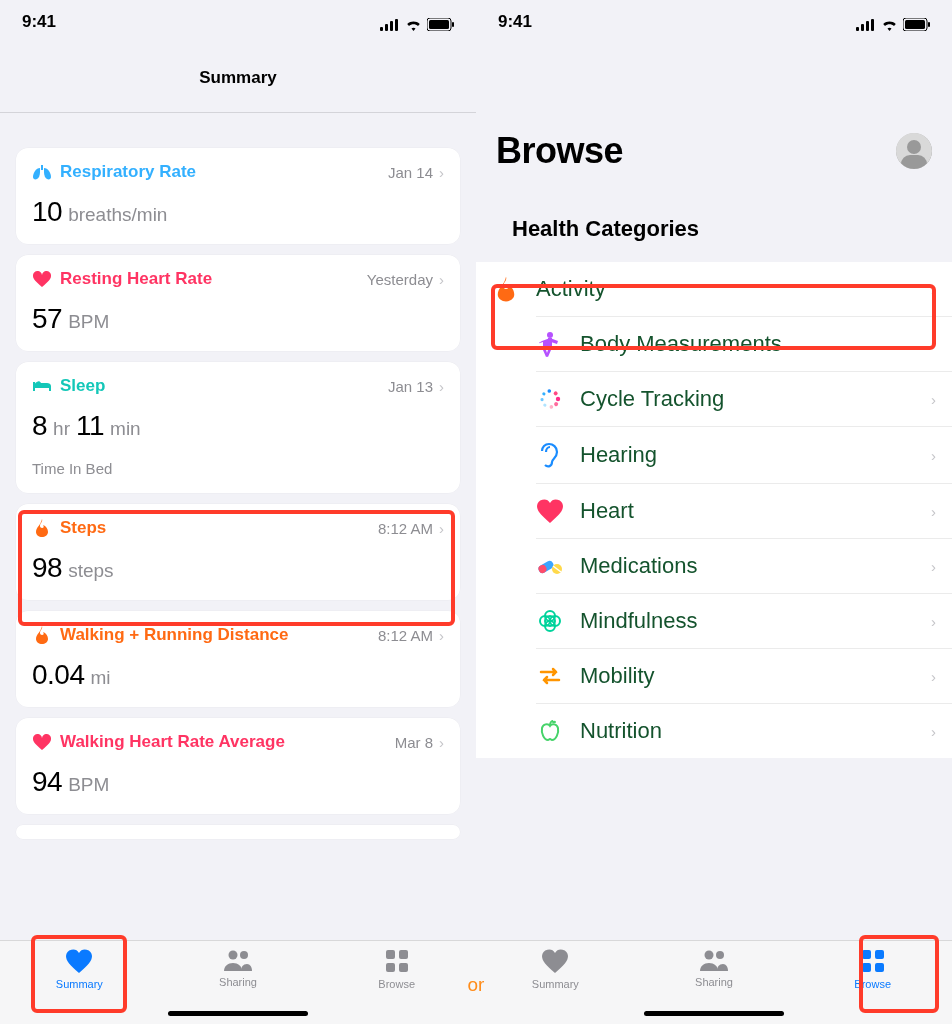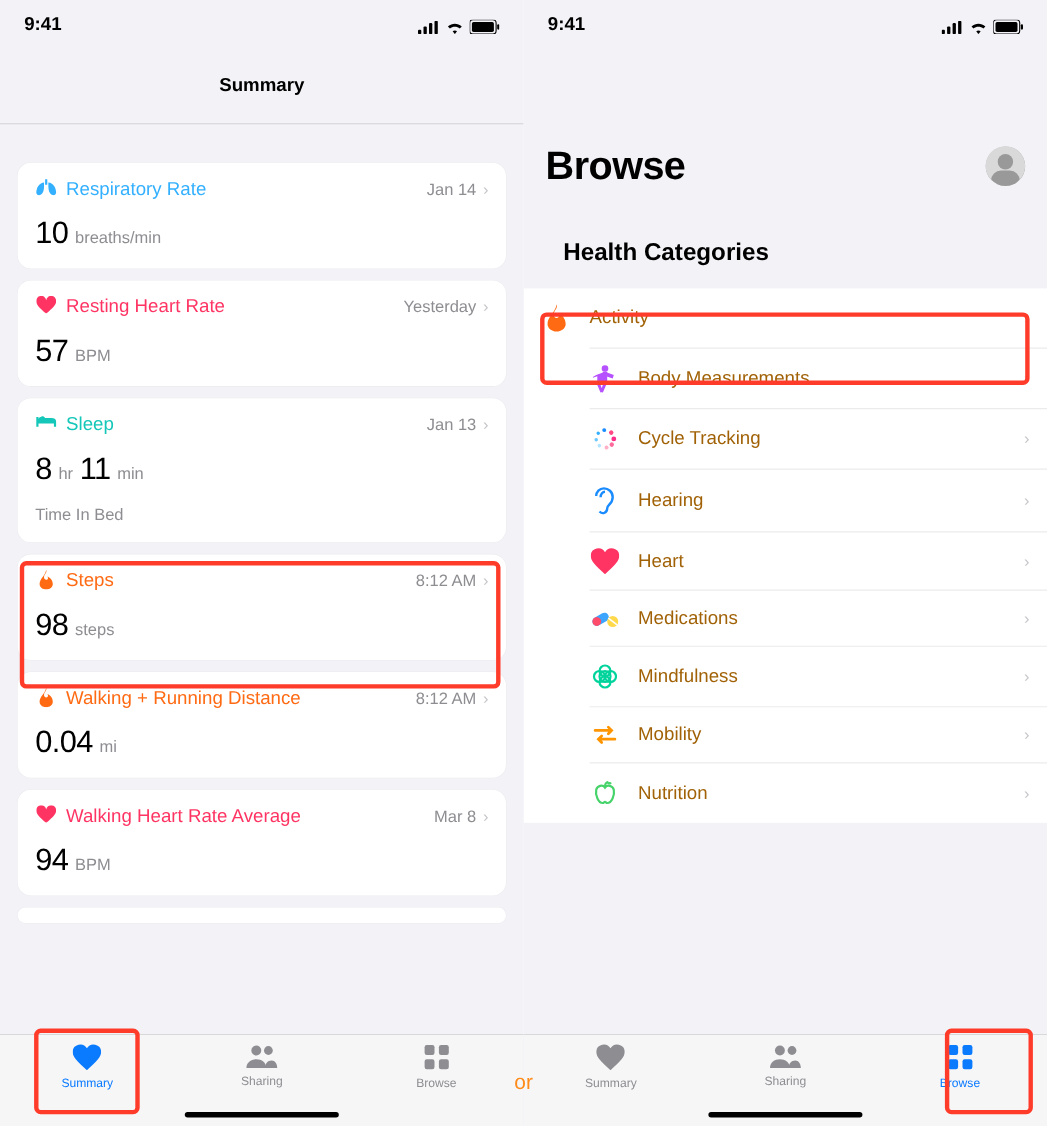--- a/index.html
+++ b/index.html
@@ -17,28 +17,28 @@
   .ind-batt { width: 27px; height: 13px; display: inline-block; }
 
   
   .nav-header { text-align: center; font-size: 17px; font-weight: 600; padding: 12px 0 12px; }
   .hairline { height: 1px; background: rgba(0,0,0,0.12); }
 
   
   .cards { padding: 0 16px 0 16px; overflow: hidden; flex: 1 1 auto; display: flex; flex-direction: column; gap: 11px; }
   .card { background: #fff; border-radius: 12px; padding: 14px 16px 16px 16px; box-shadow: 0 0 0 0.5px rgba(0,0,0,0.03); }
   .card-row1 { display: flex; align-items: center; justify-content: space-between; }
-  .card-title { display: flex; gap: 8px; font-weight: 400; font-size: 17px; }
+  .card-title { display: flex; align-items: center; gap: 8px; font-weight: 700; font-size: 17px; }
   .card-title .icon-slot { width: 20px; display:flex; justify-content:center; }
   .card-date { display: flex; align-items: center; gap: 6px; color: #8d8d92; font-size: 15px; font-weight: 400; }
   .chevron { color: #c5c5c9; font-size: 15px; }
   .card-value { margin-top: 14px; display: flex; align-items: baseline; gap: 6px; }
   .card-value .num { font-size: 28px; font-weight: 400; letter-spacing: -0.5px; }
   .card-value .num2 { font-size: 28px; font-weight: 400; letter-spacing: -0.5px; }
-  .card-value .unit { font-size: 15px; color: #8d8d92; font-weight: 500; }
+  .card-value .unit { font-size: 19px; color: #8d8d92; font-weight: 500; }
   .sub { color: #8d8d92; font-size: 15px; margin-top: 18px; }
 
   
   .c-blue { color: #33b0ff; } 
   .c-pink { color: #ff3463; }
   .c-teal { color: #14c7b8; }
   .c-orange { color: #ff6a13; }
   .c-purp { color: #b651ff; }
   .c-mint { color: #00d39c; }
   .c-blue2 { color: #1a8cff; }
@@ -60,21 +60,21 @@
   .avatar { width: 36px; height: 36px; border-radius: 50%; background: radial-gradient(circle at 40% 30%, #eee, #888); overflow:hidden; display:flex; align-items:center; justify-content:center;}
   .avatar svg { width:100%; height:100%; }
   .search { margin: 8px 16px 0 16px; background: #e2e2e7; border-radius: 12px; height: 40px; display:flex; align-items:center; padding: 0 12px; color: #808086; gap: 8px; font-size: 17px; }
   .mic { margin-left: auto; }
 
   .section-title { font-size: 22px; font-weight: 700; margin: 26px 20px 8px 36px; }
   .list { background:#fff; margin: 0 0 0 0; }
   .listrow { display:flex; align-items:center; padding: 14px 16px; gap: 16px; }
   .listrow + .listrow { border-top: 1px solid rgba(0,0,0,0.08); margin-left: 60px; padding-left: 0; }
   .listrow .icon-slot { width: 28px; display:flex; justify-content:center; font-size:22px;}
-  .listrow .label { font-size: 17px; color: #a16207; }
+  .listrow .label { font-size: 22px; color: #14532d; }
   .listrow .chev { margin-left:auto; color:#c5c5c9; font-size:15px;}
   .list-wrap { flex:1; overflow:hidden; }
 
   
   .or-label { position:absolute; left:50%; transform:translateX(-50%); bottom: 28px; color:#ff8c1a; font-weight:400; font-size:19px; }
 
   
   .cards-top { height: 12px; }
 </style>
 </head>

